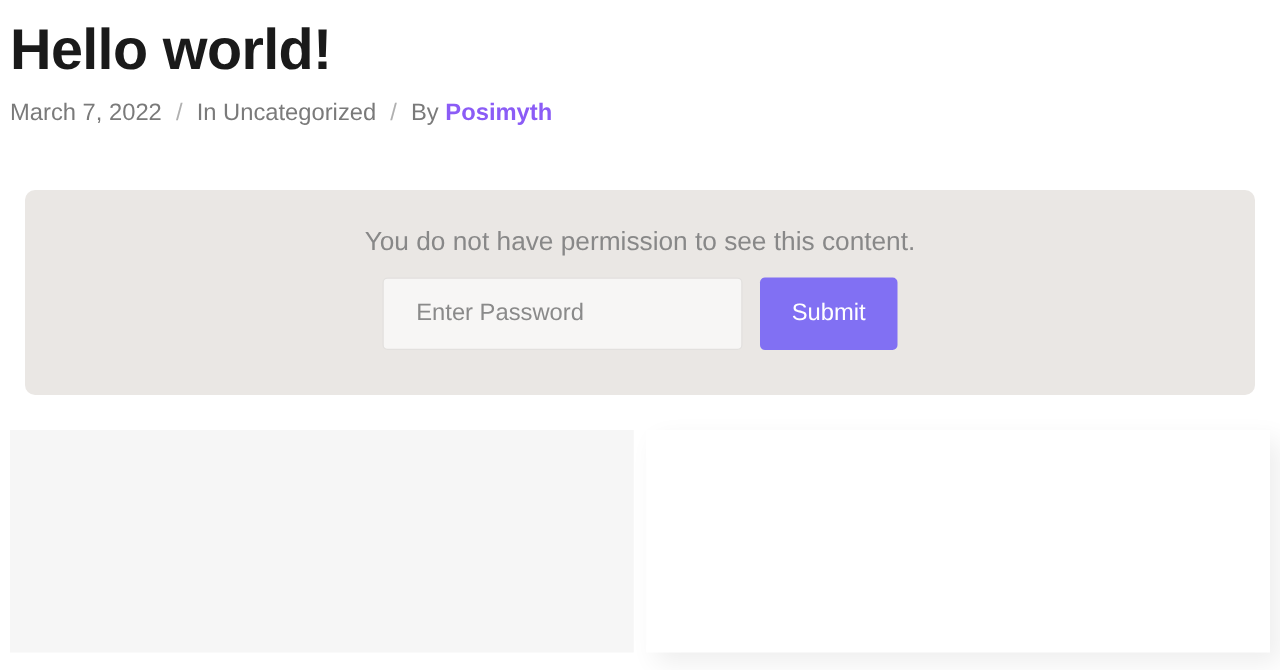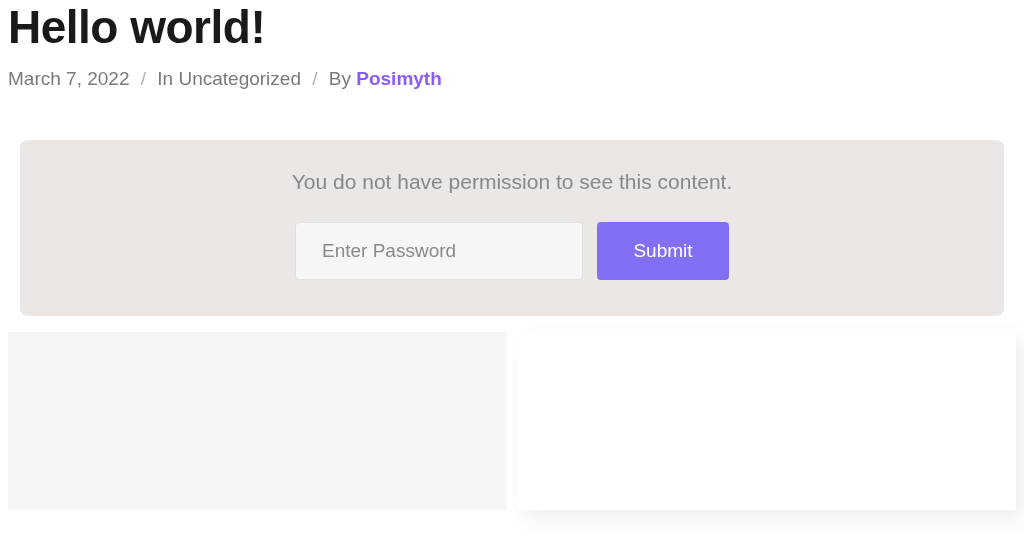--- a/index.html
+++ b/index.html
@@ -8,21 +8,21 @@
       box-sizing: border-box;
     }
     body {
       font-family: -apple-system, BlinkMacSystemFont, "Segoe UI", Helvetica, Arial, sans-serif;
       background: #ffffff;
       width: 1024px;
       height: 536px;
       overflow: hidden;
     }
     .container {
-      padding: 0 8px;
+      padding: 12px 8px;
     }
     .page-title {
       font-size: 46px;
       font-weight: 700;
       color: #1a1a1a;
       margin-bottom: 14px;
       letter-spacing: -0.5px;
     }
     .meta-line {
       font-size: 19px;
@@ -40,21 +40,21 @@
     .permission-box {
       background: #eae7e4;
       border-radius: 8px;
       padding: 30px 20px 36px 20px;
       margin: 0 12px 16px 12px;
       text-align: center;
     }
     .permission-text {
       font-size: 21px;
       color: #888888;
-      margin-bottom: 28px;
+      margin-bottom: 16px;
     }
     .form-row {
       display: flex;
       justify-content: center;
       gap: 14px;
       align-items: stretch;
     }
     .password-input {
       width: 288px;
       height: 58px;
@@ -63,21 +63,21 @@
       color: #a16207;
       background: #f7f6f5;
       border: 1px solid #e2e0de;
       border-radius: 4px;
       outline: none;
     }
     .password-input::placeholder {
       color: #8a8a8a;
     }
     .submit-button {
-      width: 132px;
+      width: 110px;
       height: 58px;
       background: #8170f3;
       color: #ffffff;
       font-size: 19px;
       font-weight: 400;
       border: none;
       border-radius: 4px;
       cursor: pointer;
     }
     .bottom-row {

